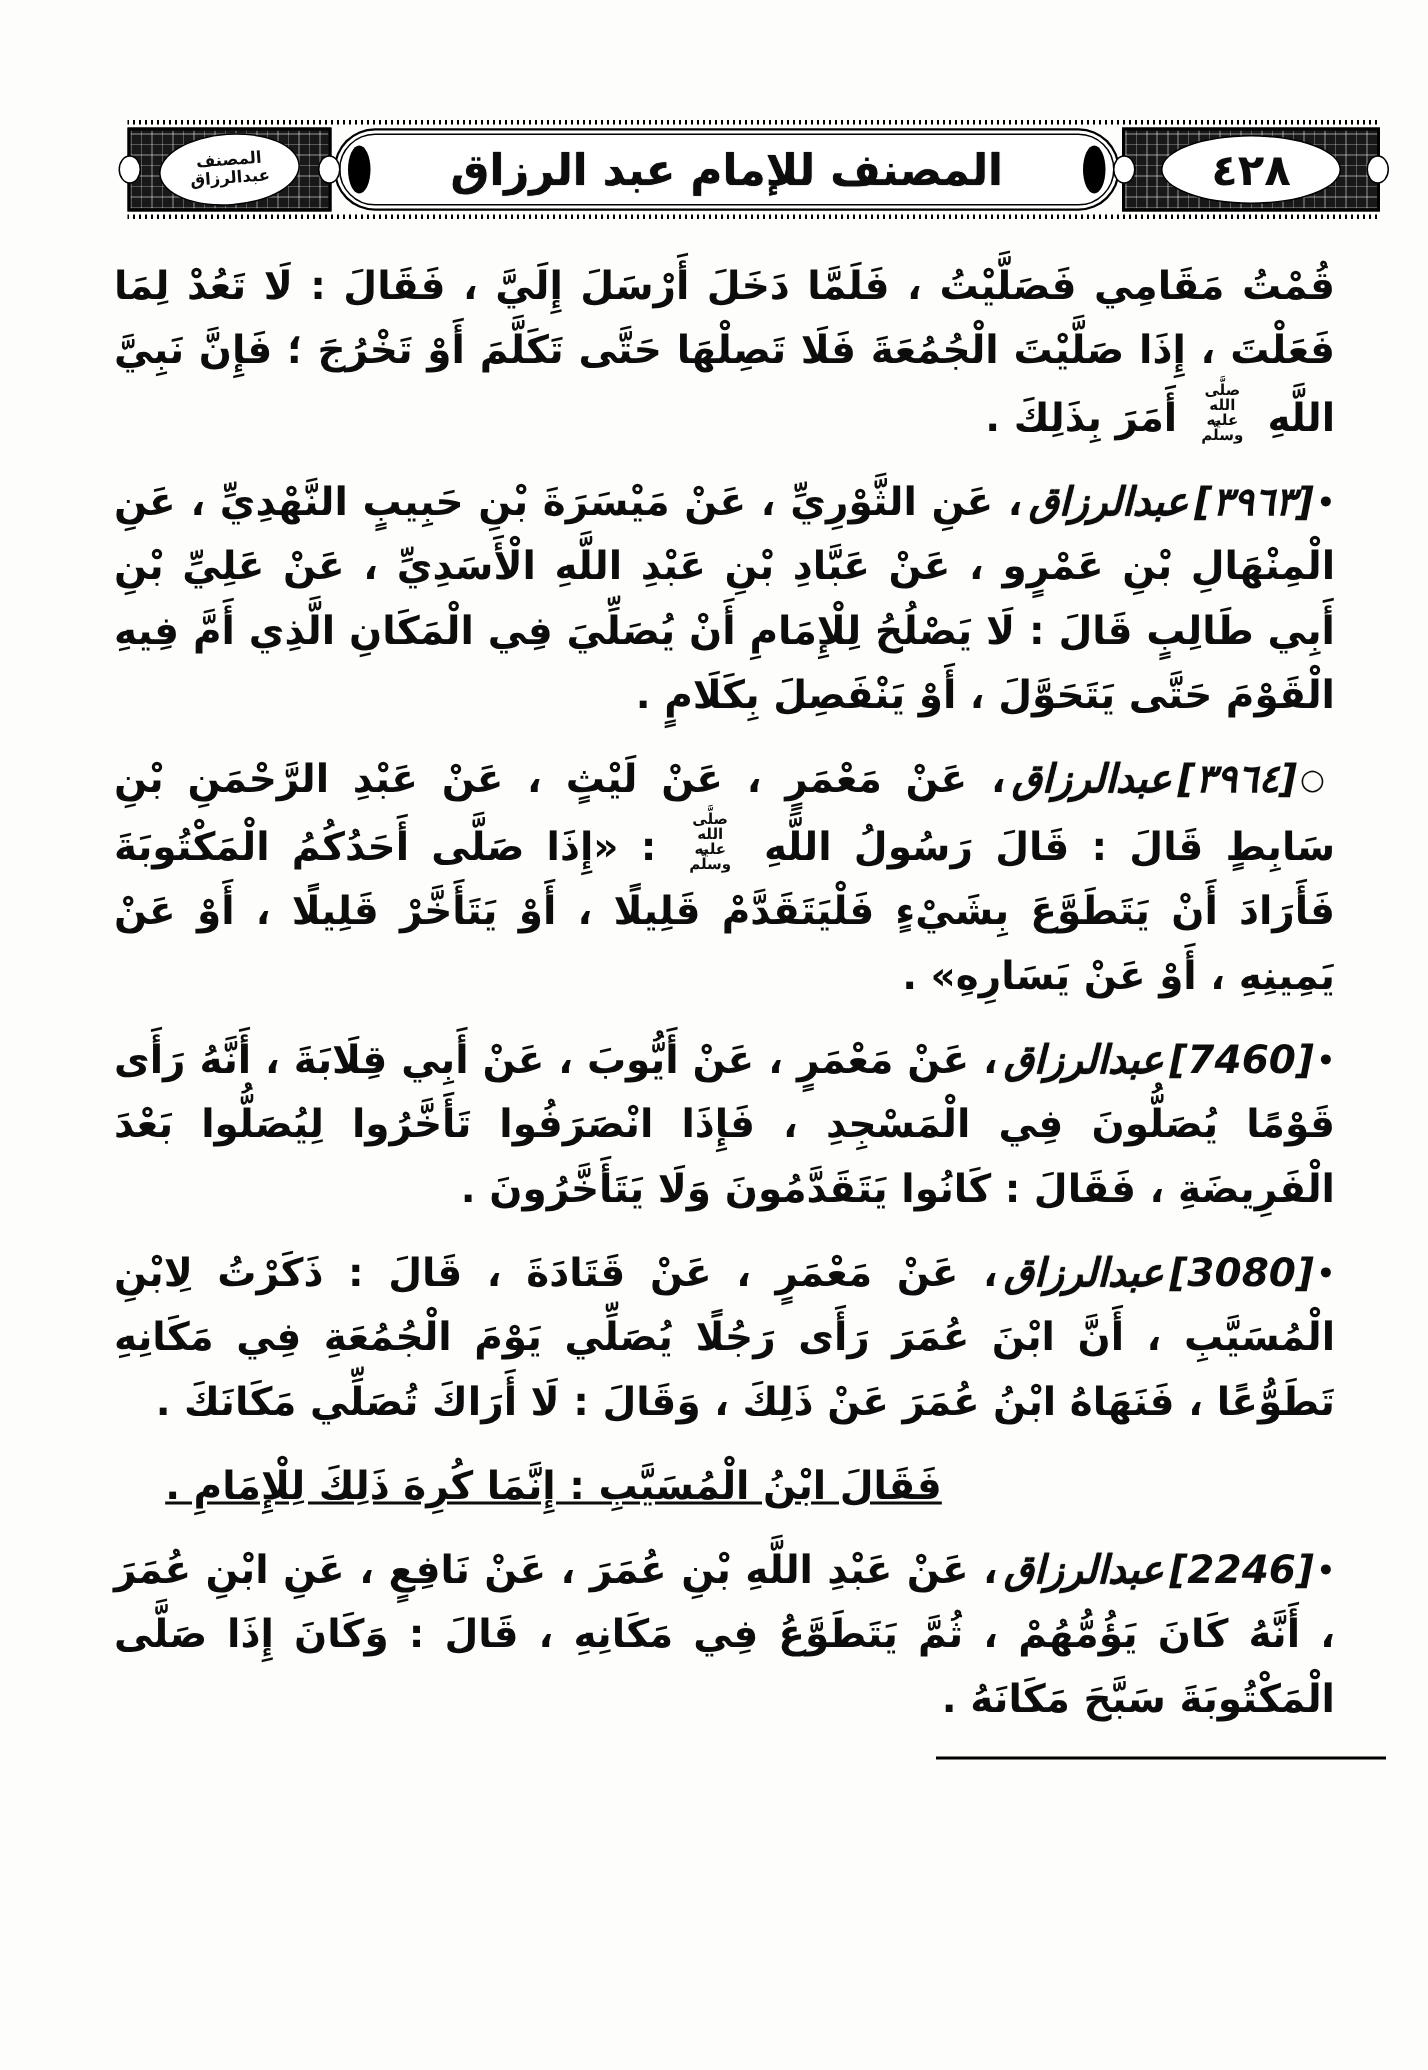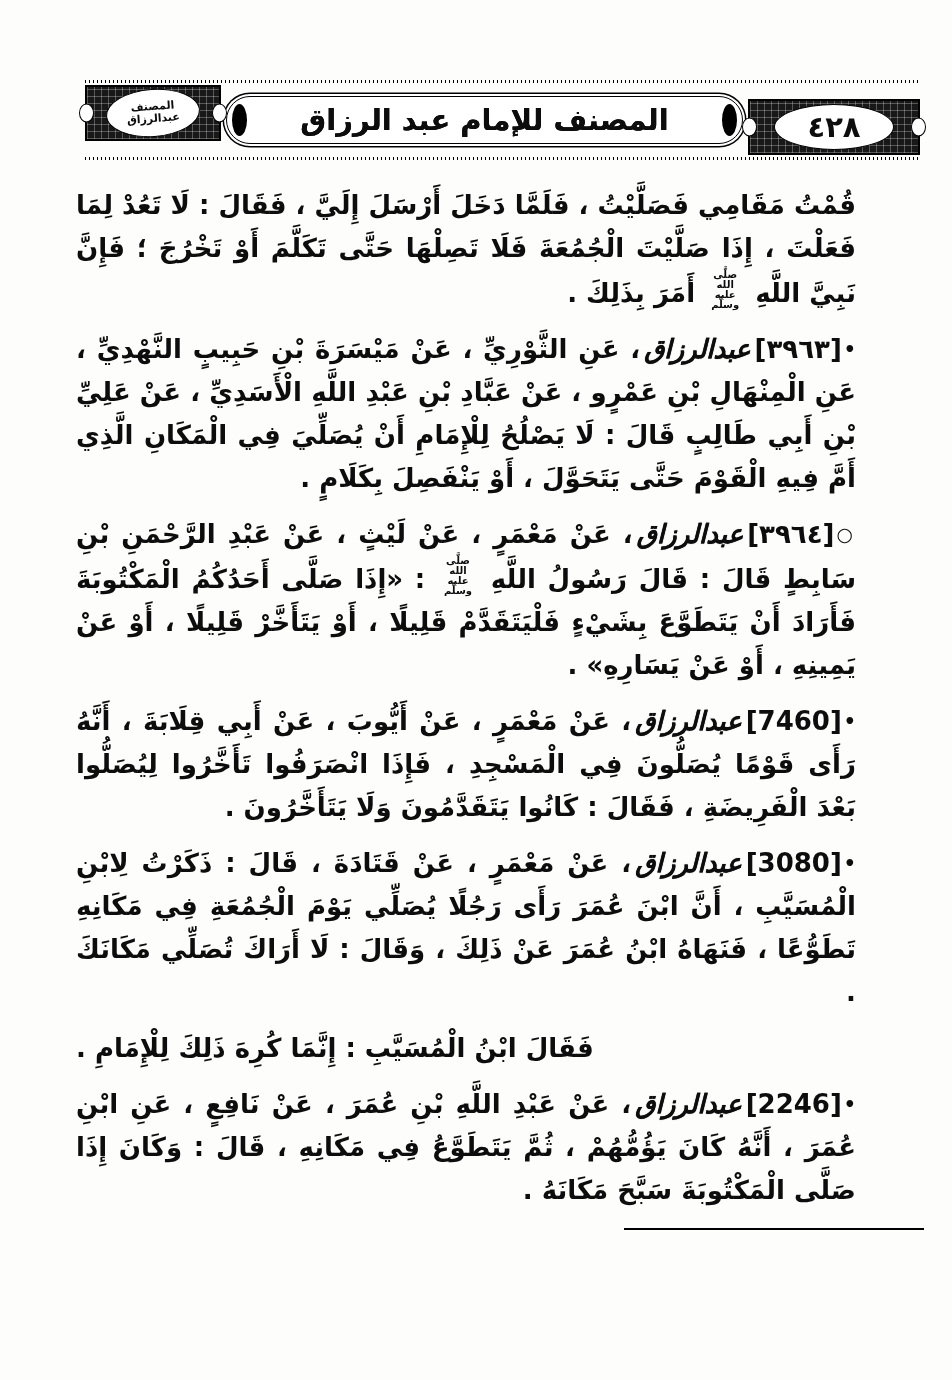--- a/index.html
+++ b/index.html
@@ -26,21 +26,21 @@
       repeating-linear-gradient(0deg,rgba(255,255,255,.28) 0 1px,transparent 1px 7px);
     display:flex;align-items:center;justify-content:center;
     height:52px;
   }
   .orn-box::before,.orn-box::after{
     content:"";position:absolute;top:50%;transform:translateY(-50%);
     width:13px;height:17px;background:#fff;border:1px solid #000;border-radius:50%;z-index:3;
   }
   .orn-box::before{right:-8px;}
   .orn-box::after{left:-8px;}
-  .page-box{width:168px;margin-top:14px;}
+  .page-box{width:168px;}
   .seal-box{width:132px;}
   .oval{
     background:#fff;border:1.5px solid #000;border-radius:50%;
     display:flex;align-items:center;justify-content:center;flex-direction:column;
     z-index:2;
   }
   .page-oval{width:118px;height:44px;}
   .page-num{font-size:29px;font-weight:bold;line-height:1;letter-spacing:2px;}
   .seal-oval{width:92px;height:46px;transform:rotate(-4deg);}
   .seal-line{font-size:11px;font-weight:bold;line-height:12px;white-space:nowrap;}
@@ -56,28 +56,28 @@
   }
   .finial-r{right:5px;}
   .finial-l{left:5px;}
   .book-title{
     font-size:29px;font-weight:bold;line-height:1;
     font-family:"DejaVu Sans",sans-serif;
     text-shadow:0 0 .6px #000;
   }
   
   .content{
-    margin:24px 96px 0 76px;
+    margin:24px 62px 0 76px;
     font-size:26px;font-weight:bold;line-height:43px;
     text-align:justify;
   }
   .para{margin:0 0 13px 0;}
-  .para.indent{padding-right:228px;text-align:left;}
+  .para.indent{padding-right:228px;text-align:center;text-decoration:underline;}
   .marker{font-size:19px;vertical-align:2px;padding-left:2px;}
-  .hnum{padding-left:4px;}
+  .hnum{padding-left:4px;font-style:italic;}
   .author{font-style:italic;padding-left:4px;text-shadow:0 0 .7px #000;}
   .pbuh{
     display:inline-block;width:42px;font-size:10px;font-weight:bold;
     line-height:10px;text-align:center;vertical-align:-6px;
   }
   .pbuh span{display:block;}
   
   .footnote-rule{
     width:300px;border:0;border-top:2.5px solid #000;
     margin:16px 28px 10px auto;

